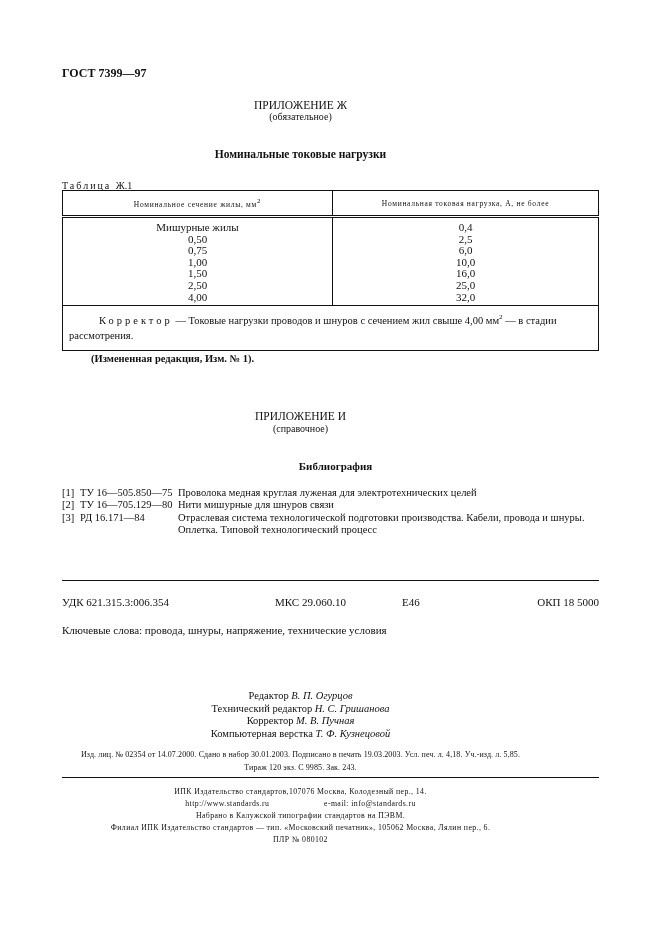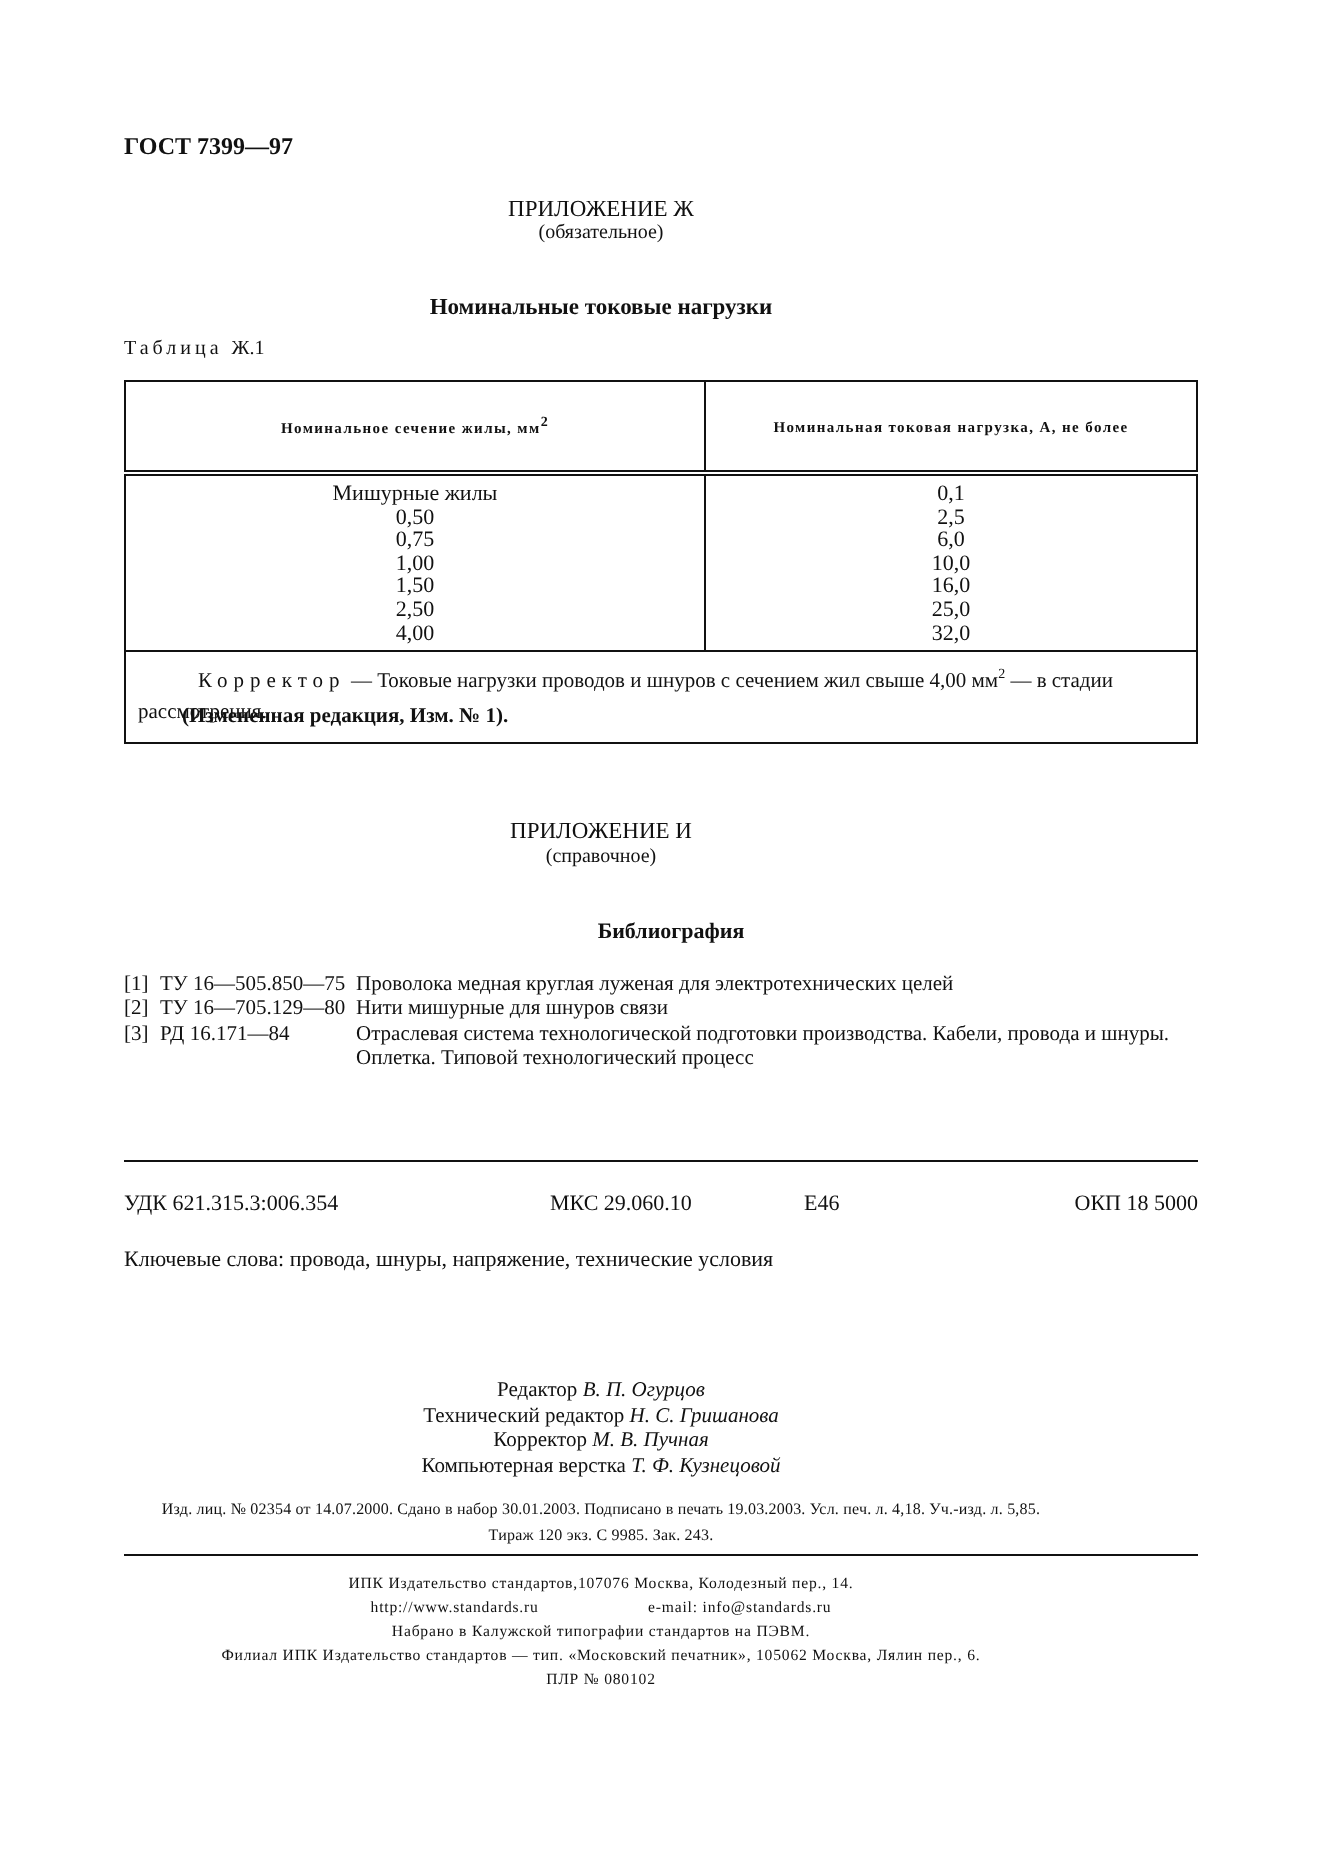--- a/index.html
+++ b/index.html
@@ -6,31 +6,31 @@
   body {
     width: 661px; height: 936px; position: relative; overflow: hidden;
     font-family: "Liberation Serif", serif; color: #111;
   }
   .abs { position: absolute; }
   .center { text-align: center; left: 0; width: 601px; }
   .header-code { left: 62px; top: 66px; font-weight: bold; font-size: 12px; }
   .appx-title { top: 99px; font-size: 11.5px; }
   .appx-sub { top: 111px; font-size: 10px; }
   .sec-title { top: 148px; font-weight: bold; font-size: 11.5px; }
-  .table-caption { left: 62px; top: 169px; font-size: 10px; letter-spacing: 2px; }
+  .table-caption { left: 62px; top: 180px; font-size: 10px; letter-spacing: 2px; }
   .table-caption .num { letter-spacing: 0; }
 
   table.grid {
     position: absolute; left: 62px; top: 190px; width: 537px;
     border-collapse: collapse; font-size: 11px;
   }
   table.grid th {
-    font-weight: bold; font-size: 7.5px; letter-spacing: 0.7px;
+    font-weight: normal; font-size: 7.5px; letter-spacing: 0.7px;
     height: 20px; border: 1.2px solid #111; border-bottom: 3px double #111;
-    text-align: center; padding: 12px;
+    text-align: center; padding: 2px;
   }
   table.grid td.col {
     vertical-align: top; text-align: center; border-left: 1.2px solid #111; border-right: 1.2px solid #111;
     padding: 4px 0 2px 0; line-height: 11.6px;
   }
   table.grid td.note {
     border: 1.2px solid #111; text-align: left; font-size: 10.5px;
     padding: 4px 8px 7px 6px; line-height: 15px;
   }
   .spaced { letter-spacing: 3px; }
@@ -83,21 +83,21 @@
       <td class="col">
         <div>Мишурные жилы</div>
         <div>0,50</div>
         <div>0,75</div>
         <div>1,00</div>
         <div>1,50</div>
         <div>2,50</div>
         <div>4,00</div>
       </td>
       <td class="col">
-        <div>0,1</div>
+        <div>0,4</div>
         <div>2,5</div>
         <div>6,0</div>
         <div>10,0</div>
         <div>16,0</div>
         <div>25,0</div>
         <div>32,0</div>
       </td>
     </tr>
     <tr>
       <td class="note" colspan="2">

